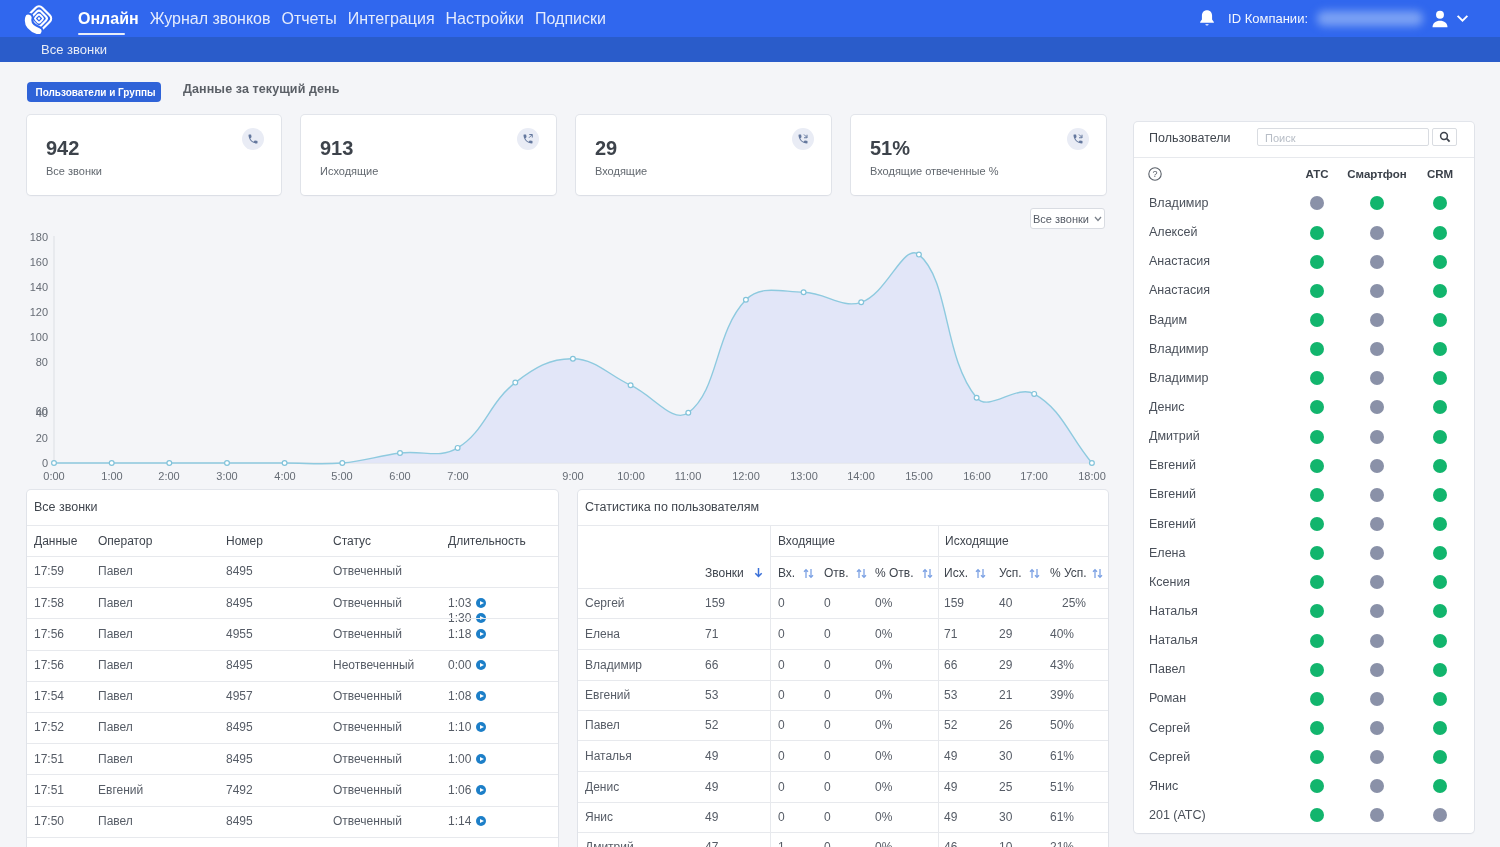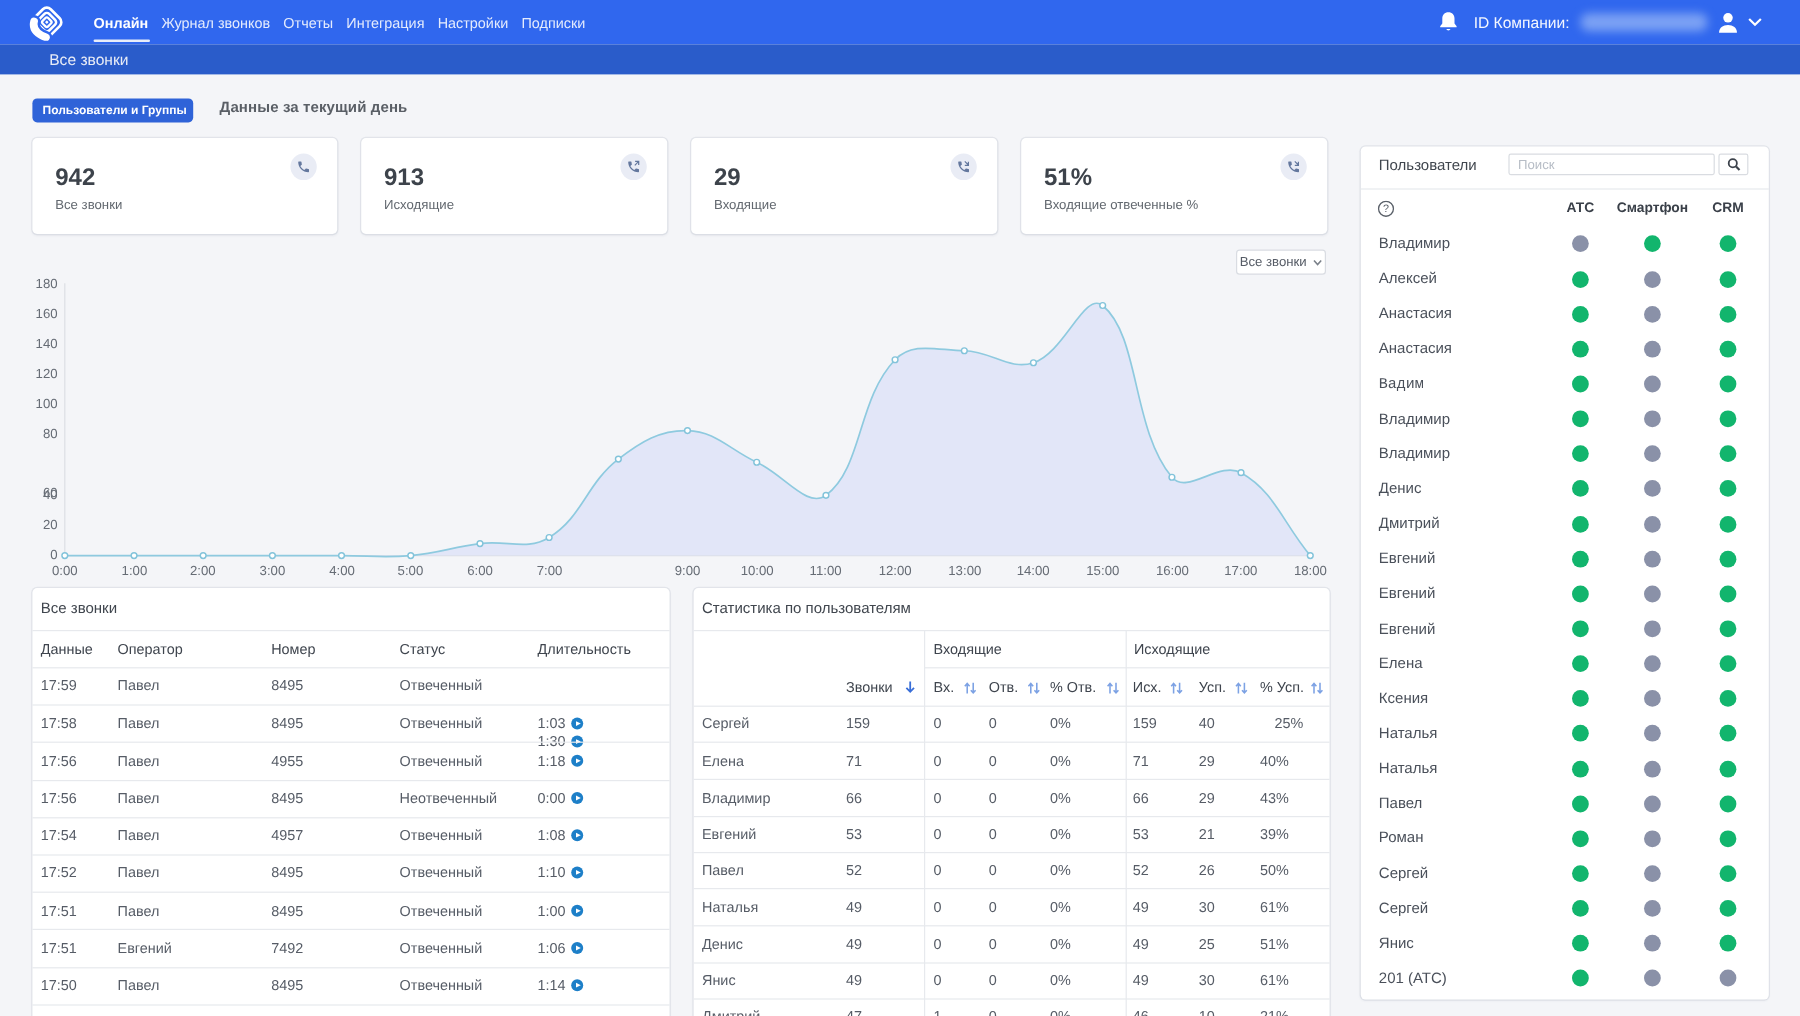--- a/index.html
+++ b/index.html
@@ -5,21 +5,21 @@
 <style>
 * { margin:0; padding:0; box-sizing:border-box; }
 html,body { width:1500px; height:847px; overflow:hidden; }
 body { font-family:"Liberation Sans", sans-serif; background:#f4f5f8; position:relative; }
 .abs { position:absolute; }
 
 
 .topbar { position:absolute; left:0; top:0; width:1500px; height:37px; background:#3067ee; }
 .subbar { position:absolute; left:0; top:37px; width:1500px; height:25px; background:#2a5cca; }
 .nav { position:absolute; left:78px; top:0; height:37px; display:flex; align-items:center; gap:11px; }
-.nav a { color:rgba(255,255,255,0.87); font-size:12px; text-decoration:none; white-space:nowrap; }
+.nav a { color:rgba(255,255,255,0.87); font-size:16px; text-decoration:none; white-space:nowrap; }
 .nav a.active { color:#fff; font-weight:bold; }
 .navuline { position:absolute; left:78px; top:33px; width:47px; height:2px; background:#e8edf8; border-radius:1px; }
 .subtab { position:absolute; left:41px; top:37px; height:25px; display:flex; align-items:center; color:#e8ecf6; font-size:13px; }
 .hdr-right { position:absolute; right:0; top:0; height:37px; display:flex; align-items:center; color:#fff; }
 .idlabel { font-size:13px; color:rgba(255,255,255,0.95); }
 .blur-smudge { width:106px; height:15px; background:rgba(185,210,250,0.55); border-radius:7px; filter:blur(4px); }
 
 
 .btn-users { position:absolute; left:27px; top:82px; width:134px; height:20px; background:#2f63d8; border-radius:4px; color:#fff; font-size:10px; font-weight:bold; display:flex; align-items:center; justify-content:center; gap:6px; white-space:nowrap; padding-left:9px; }
 .h-title { position:absolute; left:183px; top:80px; font-size:12.5px; letter-spacing:0.1px; line-height:19px; font-weight:bold; color:#5a5f66; }
@@ -435,21 +435,21 @@
   <div class="dot dx" style="left:243px; top:104px;"></div>
   <div class="dot dg" style="left:306px; top:104px;"></div>
   <div class="rname" style="top:132px;">Анастасия</div>
   <div class="dot dg" style="left:183px; top:133px;"></div>
   <div class="dot dx" style="left:243px; top:133px;"></div>
   <div class="dot dg" style="left:306px; top:133px;"></div>
   <div class="rname" style="top:161px;">Анастасия</div>
   <div class="dot dg" style="left:183px; top:162px;"></div>
   <div class="dot dx" style="left:243px; top:162px;"></div>
   <div class="dot dg" style="left:306px; top:162px;"></div>
-  <div class="rname" style="top:191px;font-family:Liberation Mono, monospace;">Вадим</div>
+  <div class="rname" style="top:191px;">Вадим</div>
   <div class="dot dg" style="left:183px; top:191px;"></div>
   <div class="dot dx" style="left:243px; top:191px;"></div>
   <div class="dot dg" style="left:306px; top:191px;"></div>
   <div class="rname" style="top:220px;">Владимир</div>
   <div class="dot dg" style="left:183px; top:220px;"></div>
   <div class="dot dx" style="left:243px; top:220px;"></div>
   <div class="dot dg" style="left:306px; top:220px;"></div>
   <div class="rname" style="top:249px;">Владимир</div>
   <div class="dot dg" style="left:183px; top:249px;"></div>
   <div class="dot dx" style="left:243px; top:249px;"></div>

